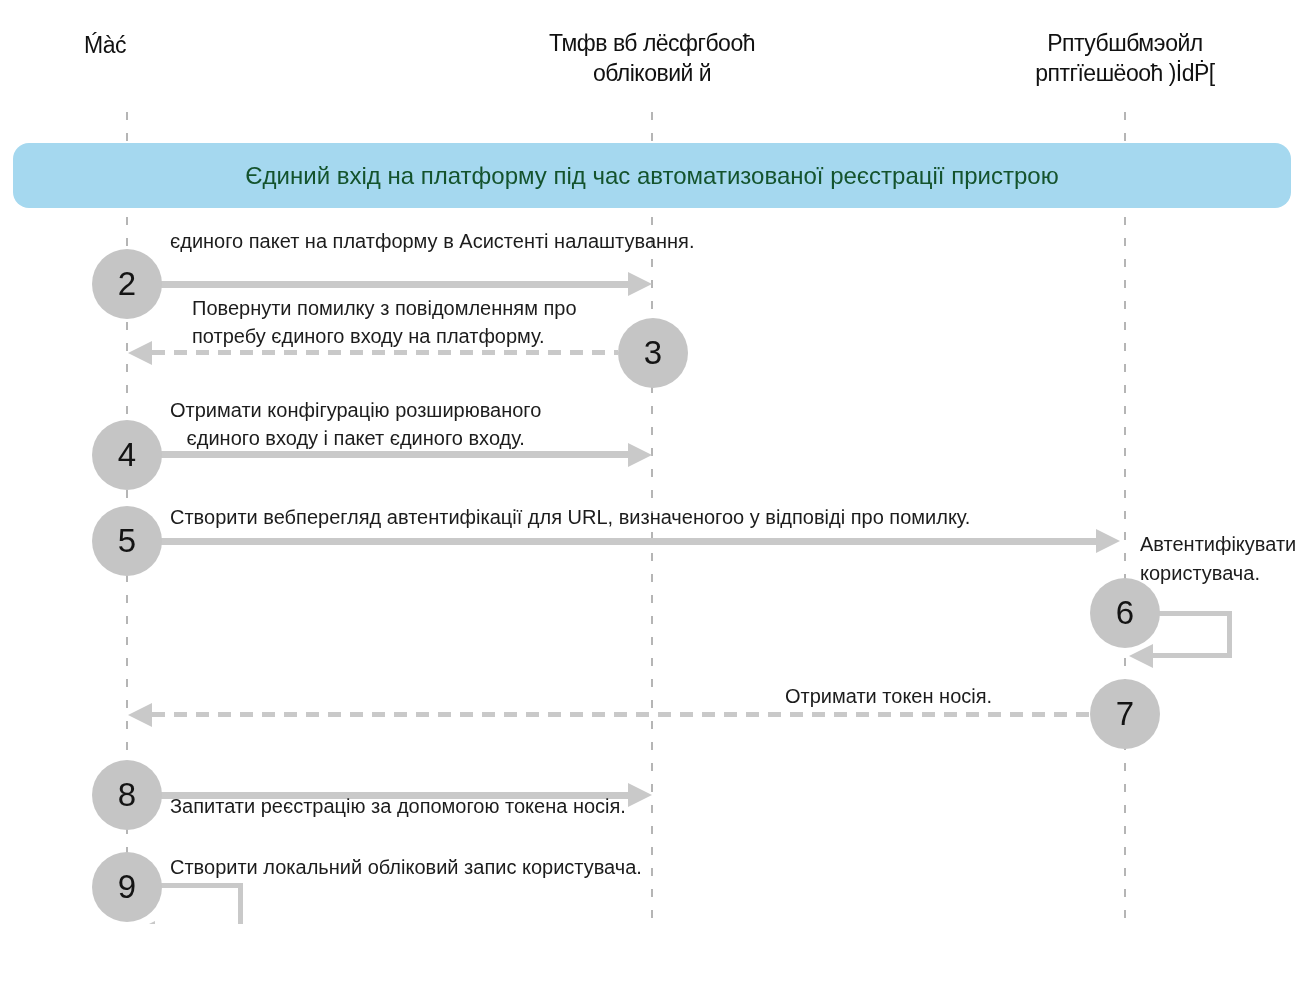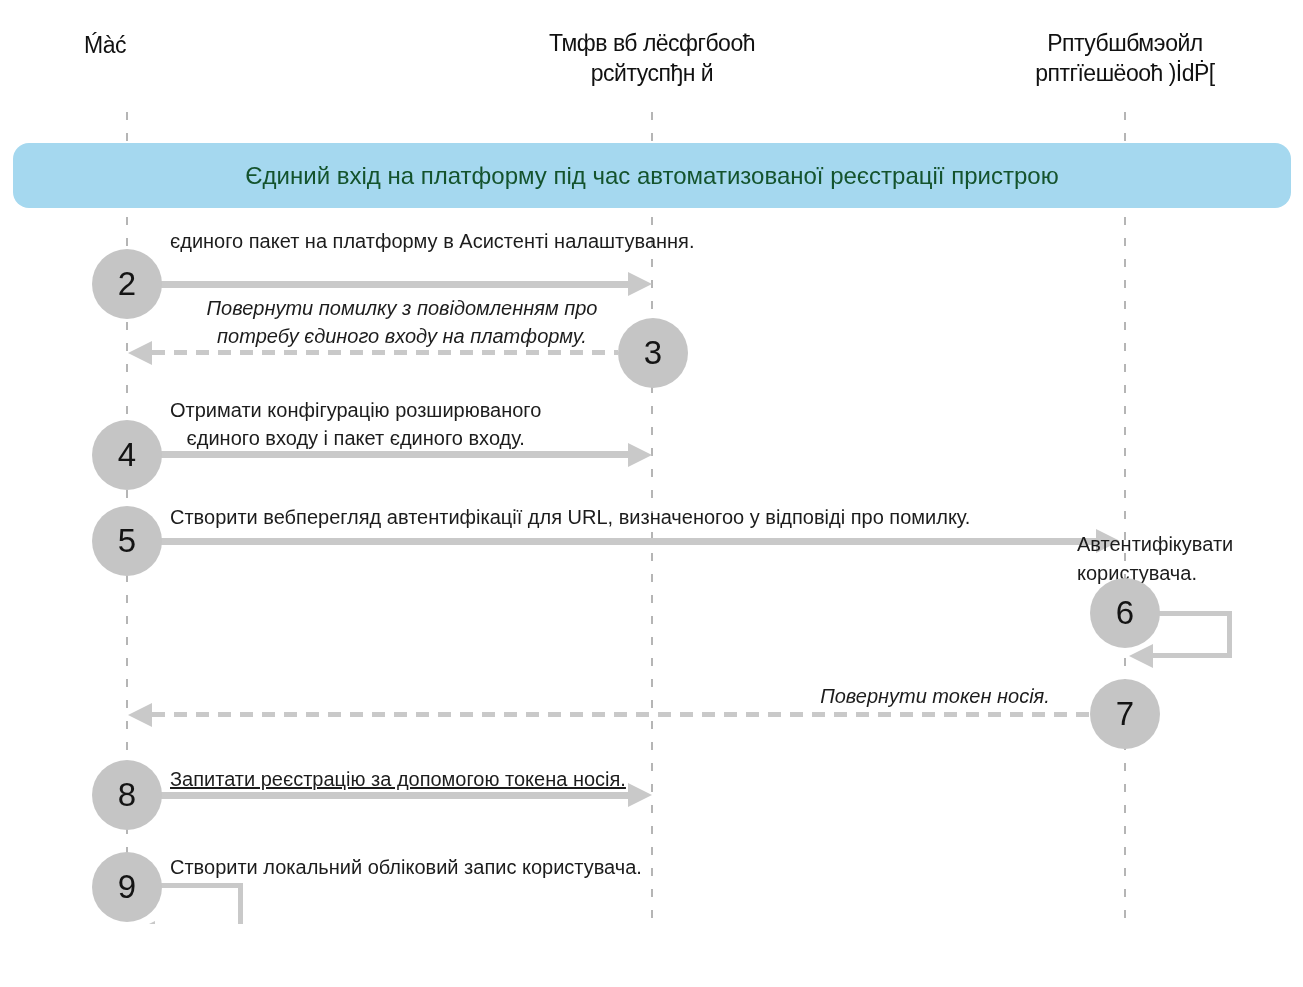--- a/index.html
+++ b/index.html
@@ -31,38 +31,38 @@
   }
   .head-left{
     position:absolute;width:0;height:0;z-index:3;
     border-top:12px solid transparent;border-bottom:12px solid transparent;border-right:24px solid #c9c9c9;
   }
   .loop{
     position:absolute;z-index:3;box-sizing:border-box;
     border:5px solid #c9c9c9;border-left:none;
   }
   .msg{position:absolute;font-size:20px;line-height:29px;white-space:nowrap;z-index:4;}
-  .msg.right{text-align:center;font-style:italic;}
+  .msg.right{text-align:left;}
   .actor{position:absolute;font-size:23px;line-height:30px;text-align:center;letter-spacing:-0.5px;z-index:4;color:#111;}
 </style>
 </head>
 <body>
 
 <div id="stage">
 
   <div class="lifeline" style="left:126px;"></div>
   <div class="lifeline" style="left:651px;"></div>
   <div class="lifeline" style="left:1124px;"></div>
 
   <div class="actor" style="left:25px;top:30px;width:160px;">
     <div>Ḿàć</div>
   </div>
   <div class="actor" style="left:452px;top:28px;width:400px;">
     <div>Тмфв вб лёсфгбооћ</div>
-    <div>рсйтуспђн й</div>
+    <div>обліковий й</div>
   </div>
   <div class="actor" style="left:925px;top:28px;width:400px;">
     <div>Рптубшбмэойл</div>
     <div>рптгїешёооћ )İdṖ[</div>
   </div>
 
   <div class="banner">
     <span class="banner-label">Єдиний вхід на платформу під час автоматизованої реєстрації пристрою</span>
   </div>
 
@@ -88,37 +88,37 @@
   <div class="shaft-solid" style="left:160px;top:451px;width:470px;"></div>
   <div class="head-right" style="left:628px;top:443px;"></div>
   <div class="circle" style="left:92px;top:420px;">4</div>
 
   <div class="msg" style="left:170px;top:503px;">
     <div>Створити вебперегляд автентифікації для URL, визначеногоо у відповіді про помилку.</div>
   </div>
   <div class="shaft-solid" style="left:160px;top:538px;width:938px;"></div>
   <div class="head-right" style="left:1096px;top:529px;"></div>
   <div class="circle" style="left:92px;top:506px;">5</div>
-  <div class="msg" style="left:1077px;top:530px;">
+  <div class="msg" style="left:1140px;top:530px;">
     <div>Автентифікувати</div>
     <div>користувача.</div>
   </div>
 
   <div class="loop" style="left:1151px;top:611px;width:81px;height:47px;"></div>
   <div class="head-left" style="left:1129px;top:644px;"></div>
   <div class="circle" style="left:1090px;top:578px;">6</div>
 
   <div class="msg right" style="left:785px;top:682px;width:300px;">
-    <div>Повернути токен носія.</div>
+    <div>Отримати токен носія.</div>
   </div>
   <div class="shaft-dashed" style="left:152px;top:712px;width:938px;"></div>
   <div class="head-left" style="left:128px;top:703px;"></div>
   <div class="circle" style="left:1090px;top:679px;">7</div>
 
-  <div class="msg" style="left:170px;top:765px;text-decoration:underline;">
+  <div class="msg" style="left:170px;top:792px;">
     <div>Запитати реєстрацію за допомогою токена носія.</div>
   </div>
   <div class="shaft-solid" style="left:160px;top:792px;width:470px;"></div>
   <div class="head-right" style="left:628px;top:783px;"></div>
   <div class="circle" style="left:92px;top:760px;">8</div>
 
   <div class="msg" style="left:170px;top:853px;">
     <div>Створити локальний обліковий запис користувача.</div>
   </div>
   <div class="loop" style="left:153px;top:883px;width:90px;height:52px;"></div>

